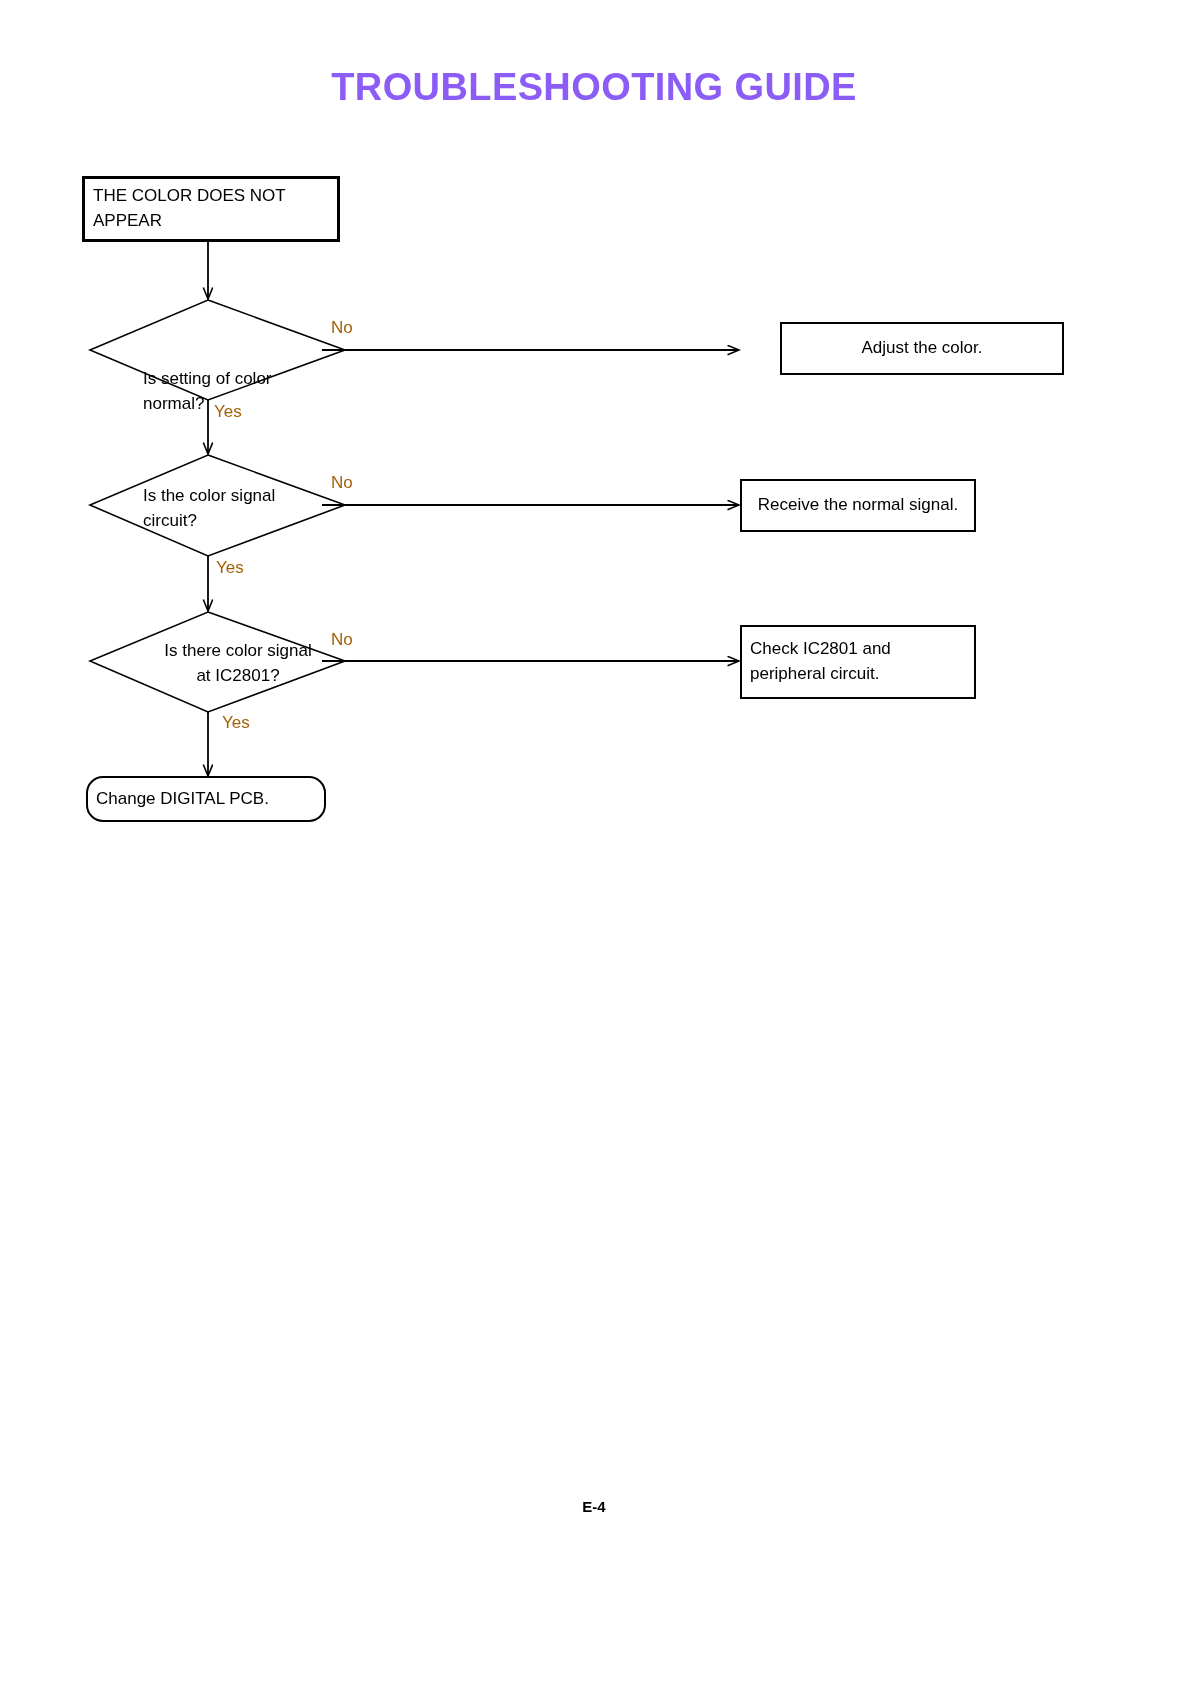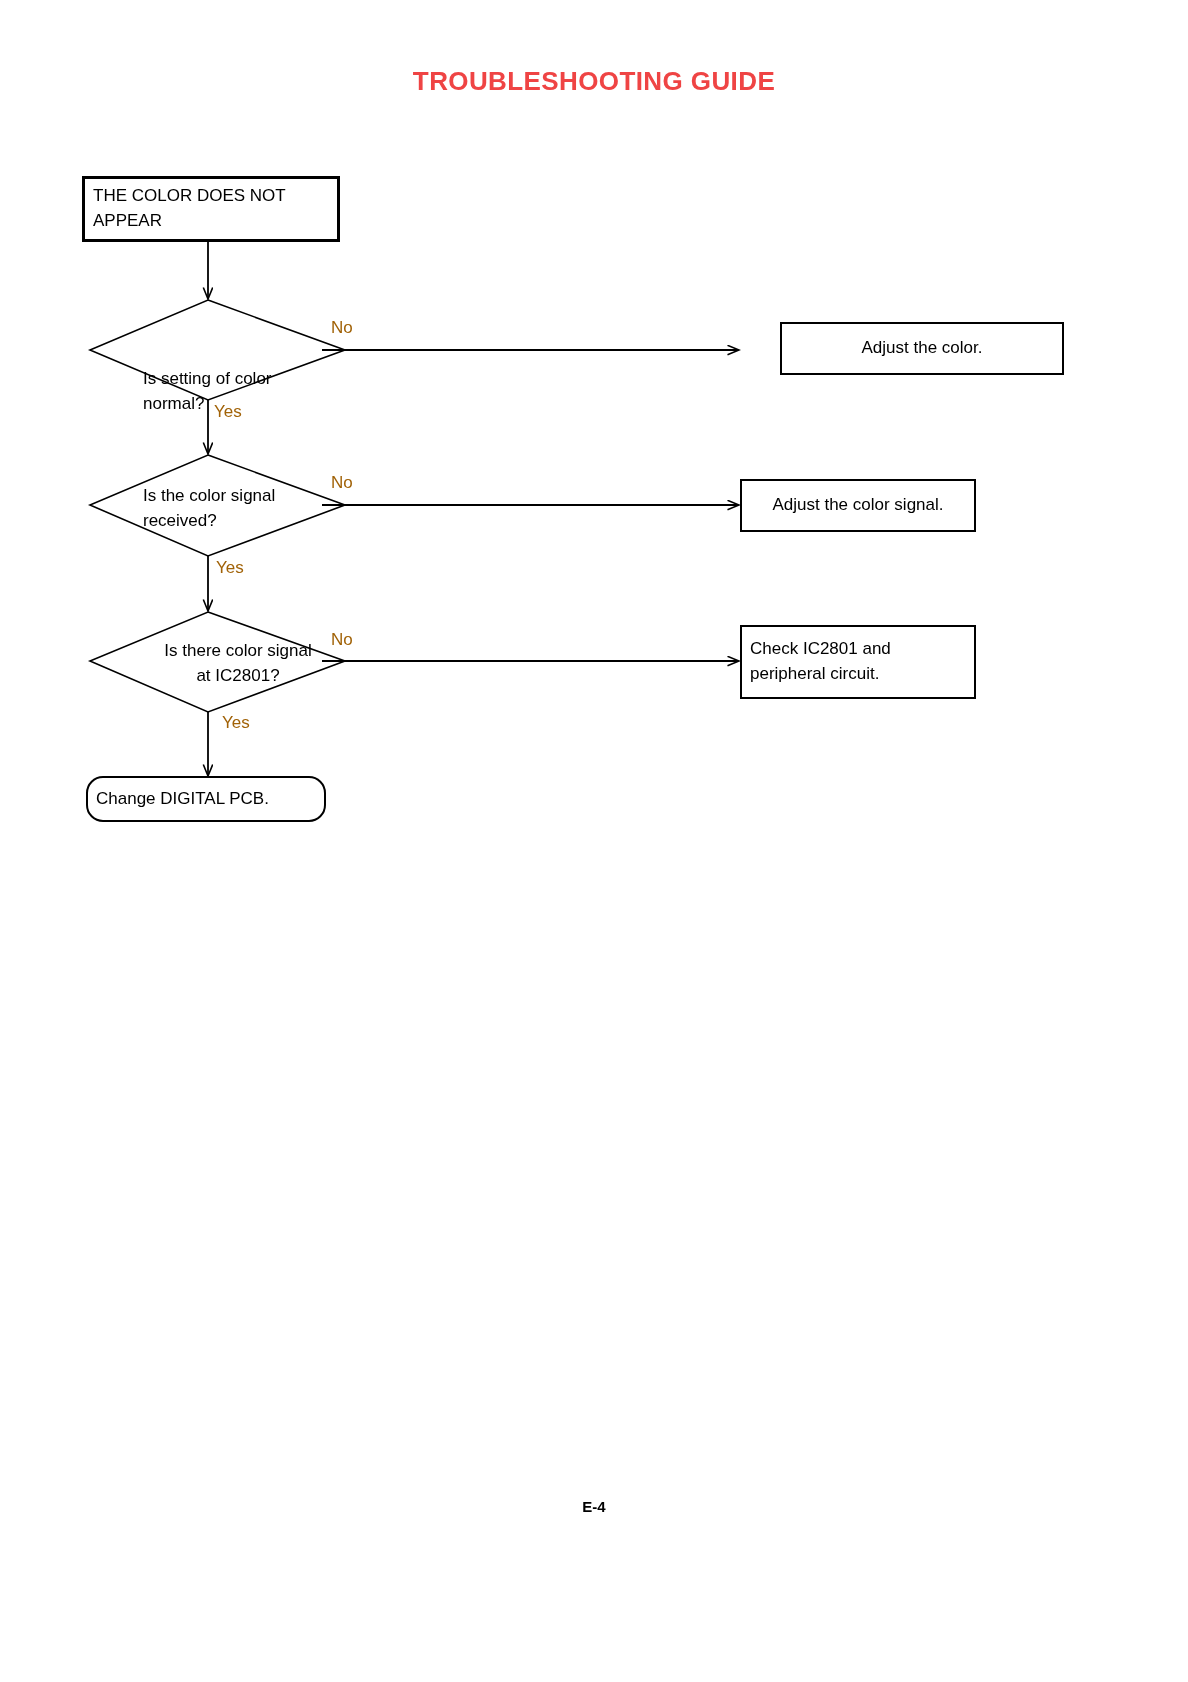--- a/index.html
+++ b/index.html
@@ -19,24 +19,24 @@
     overflow: hidden;
   }
 
   
   .page-title {
     position: absolute;
     left: 0;
     top: 66px;
     width: 1188px;
     text-align: center;
-    font-size: 26px;
+    font-size: 38px;
     font-weight: bold;
     letter-spacing: 0.4px;
-    color: #ef4444;
+    color: #8b5cf6;
   }
 
   
   #flow {
     position: absolute;
     left: 0;
     top: 0;
     width: 1188px;
     height: 1682px;
   }
@@ -144,37 +144,37 @@
   <div class="box start left-align" style="left:82px; top:176px; width:258px; height:66px;">
     <span class="txt">THE COLOR DOES NOT
 APPEAR</span>
   </div>
 
   <div class="box center-align" style="left:740px; top:322px; width:284px; height:53px;margin-left:40px;">
     <span class="txt">Adjust the color.</span>
   </div>
 
   <div class="box center-align" style="left:740px; top:479px; width:236px; height:53px;">
-    <span class="txt">Adjust the color signal.</span>
+    <span class="txt">Receive the normal signal.</span>
   </div>
 
   <div class="box left-align" style="left:740px; top:625px; width:236px; height:74px;">
     <span class="txt">Check IC2801 and
 peripheral circuit.</span>
   </div>
 
   <div class="box left-align" style="left:86px; top:776px; width:240px; height:46px;border-radius:17px;">
     <span class="txt">Change DIGITAL PCB.</span>
   </div>
 
   <div class="diamond-label" style="left:143px; top:328px; width:190px;margin-top:39px;">Is setting of color
 normal?</div>
 
   <div class="diamond-label" style="left:143px; top:484px; width:190px;">Is the color signal
-received?</div>
+circuit?</div>
 
   <div class="diamond-label" style="left:143px; top:639px; width:190px;text-align:center;">Is there color signal
 at IC2801?</div>
 
   <div class="branch-label" style="left:331px; top:318px;">No</div>
   <div class="branch-label" style="left:214px; top:402px;">Yes</div>
 
   <div class="branch-label" style="left:331px; top:473px;">No</div>
   <div class="branch-label" style="left:216px; top:558px;">Yes</div>
 

